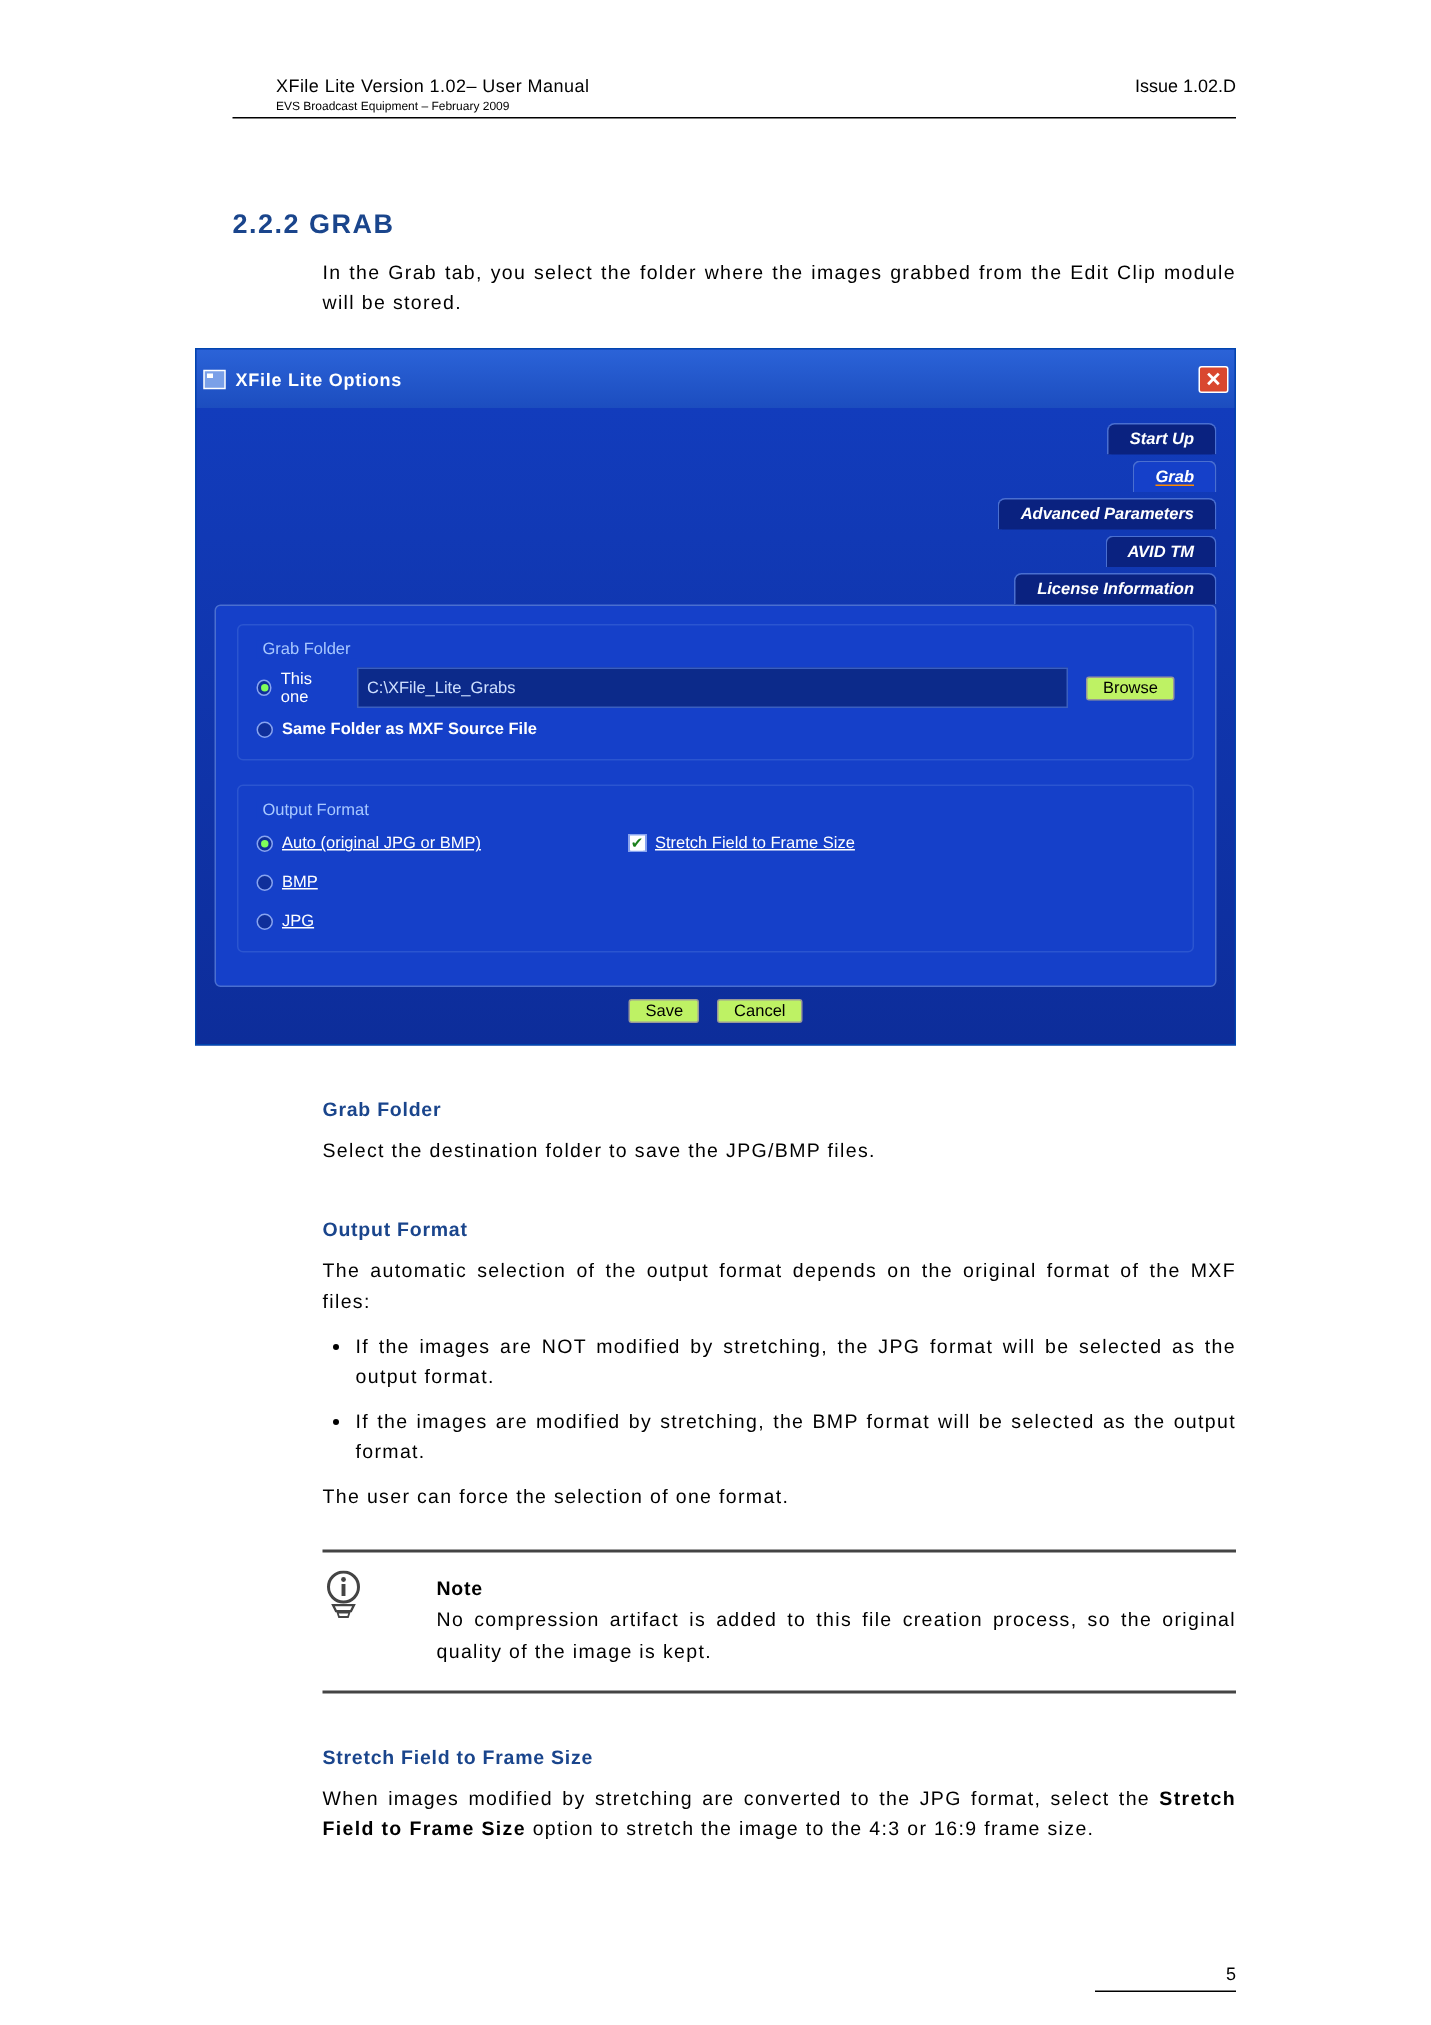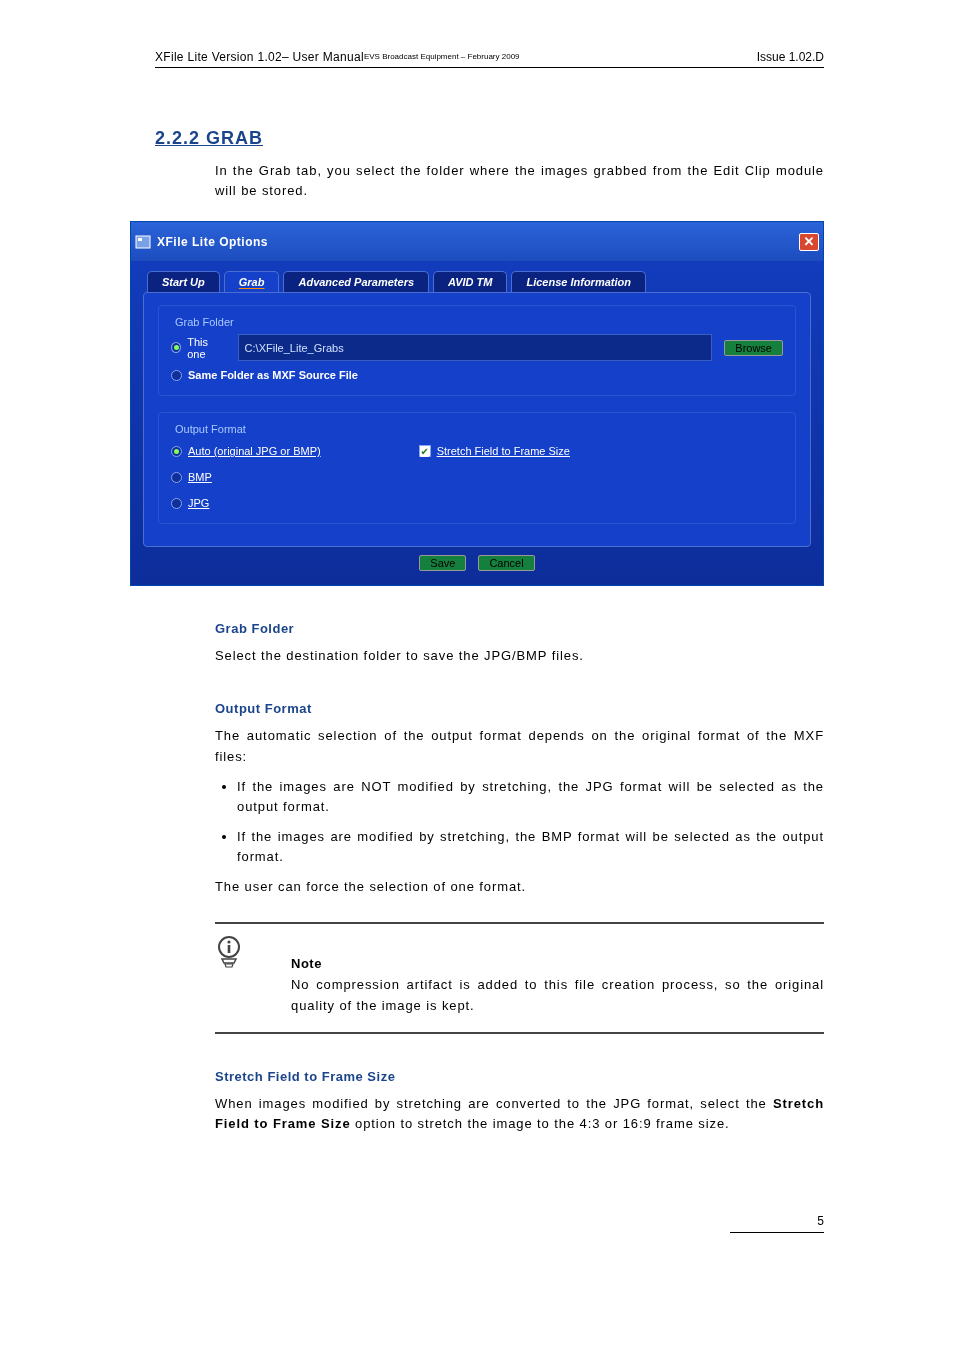--- a/index.html
+++ b/index.html
@@ -13,21 +13,22 @@
     padding-bottom: 40px;
   }
   .page-header {
     display: flex;
     justify-content: space-between;
     padding: 50px 130px 0 155px;
     font-size: 12px;
   }
   .page-header .left {
     display: flex;
-    flex-direction: row;
+    flex-direction: column;
+    margin-left: 29px;
   }
   .page-header .left .line1 {
     font-size: 12px;
     letter-spacing: 0.3px;
   }
   .page-header .left .line2 {
     font-size: 8px;
     margin-top: 2px;
   }
   .page-header .right {
@@ -45,21 +46,20 @@
     padding-left: 60px;
     padding-right: 0;
   }
   .section-heading {
     color: #1a458c;
     font-weight: bold;
     font-size: 18px;
     margin-top: 60px;
     margin-bottom: 12px;
     letter-spacing: 1px;
-    text-decoration: underline;
   }
   .body-text {
     font-size: 13px;
     line-height: 1.55;
     letter-spacing: 0.9px;
     text-align: justify;
   }
   .subsection-label {
     color: #1a458c;
     font-weight: bold;
@@ -124,20 +124,21 @@
   .dialog-body {
     background: linear-gradient(#123cbc, #0d2d9a);
     padding: 10px 12px 14px 12px;
   }
   .tabstrip {
     display: flex;
     align-items: flex-end;
     gap: 4px;
     padding-left: 4px;
     margin-bottom: 0;
+    flex-direction: column;
   }
   .tab {
     background: #0a2280;
     color: #fff;
     font-size: 11px;
     font-style: italic;
     font-weight: bold;
     padding: 4px 14px;
     border-top-left-radius: 5px;
     border-top-right-radius: 5px;
@@ -199,21 +200,21 @@
     background: #0c2a8a;
     border: 1px solid #3a5fc0;
     color: #cfe0ff;
     font-size: 11px;
     padding: 1px 6px;
     height: 27px;
     width: 520px;
     margin-left: 6px;
   }
   .browse-btn, .save-btn, .cancel-btn {
-    background: #15803d;
+    background: #bef264;
     border: 1px solid #999;
     border-radius: 2px;
     font-size: 11px;
     padding: 1px 10px;
     cursor: pointer;
   }
   .grab-row1 {
     display: flex;
     align-items: center;
     gap: 6px;
@@ -399,21 +400,21 @@
       <div class="note-row">
         <div class="note-icon">
           <svg viewBox="0 0 28 34">
             <circle cx="14" cy="11" r="10" fill="none" stroke="#444" stroke-width="2"></circle>
             <circle cx="14" cy="6" r="1.6" fill="#444"></circle>
             <rect x="12.7" y="9" width="2.6" height="8" fill="#444"></rect>
             <path d="M7 23 L21 23 L19 27 L9 27 Z" fill="none" stroke="#444" stroke-width="1.5"></path>
             <path d="M10 28 L18 28 L17 31 L11 31 Z" fill="none" stroke="#444" stroke-width="1.2"></path>
           </svg>
         </div>
-        <div style="flex:1;margin-top:16px;">
+        <div style="flex:1;">
           <div class="note-heading">Note</div>
           <p class="note-text">No compression artifact is added to this file creation process, so the original quality of the image is kept.</p>
         </div>
       </div>
       <hr class="note-rule">
     </div>
 
     <div class="subsection-label">Stretch Field to Frame Size</div>
     <p class="body-text">
       <span>When images modified by stretching are converted to the JPG format, select the </span><span class="inline-bold">Stretch Field to Frame Size</span><span> option to stretch the image to the 4:3 or 16:9 frame size.</span>

